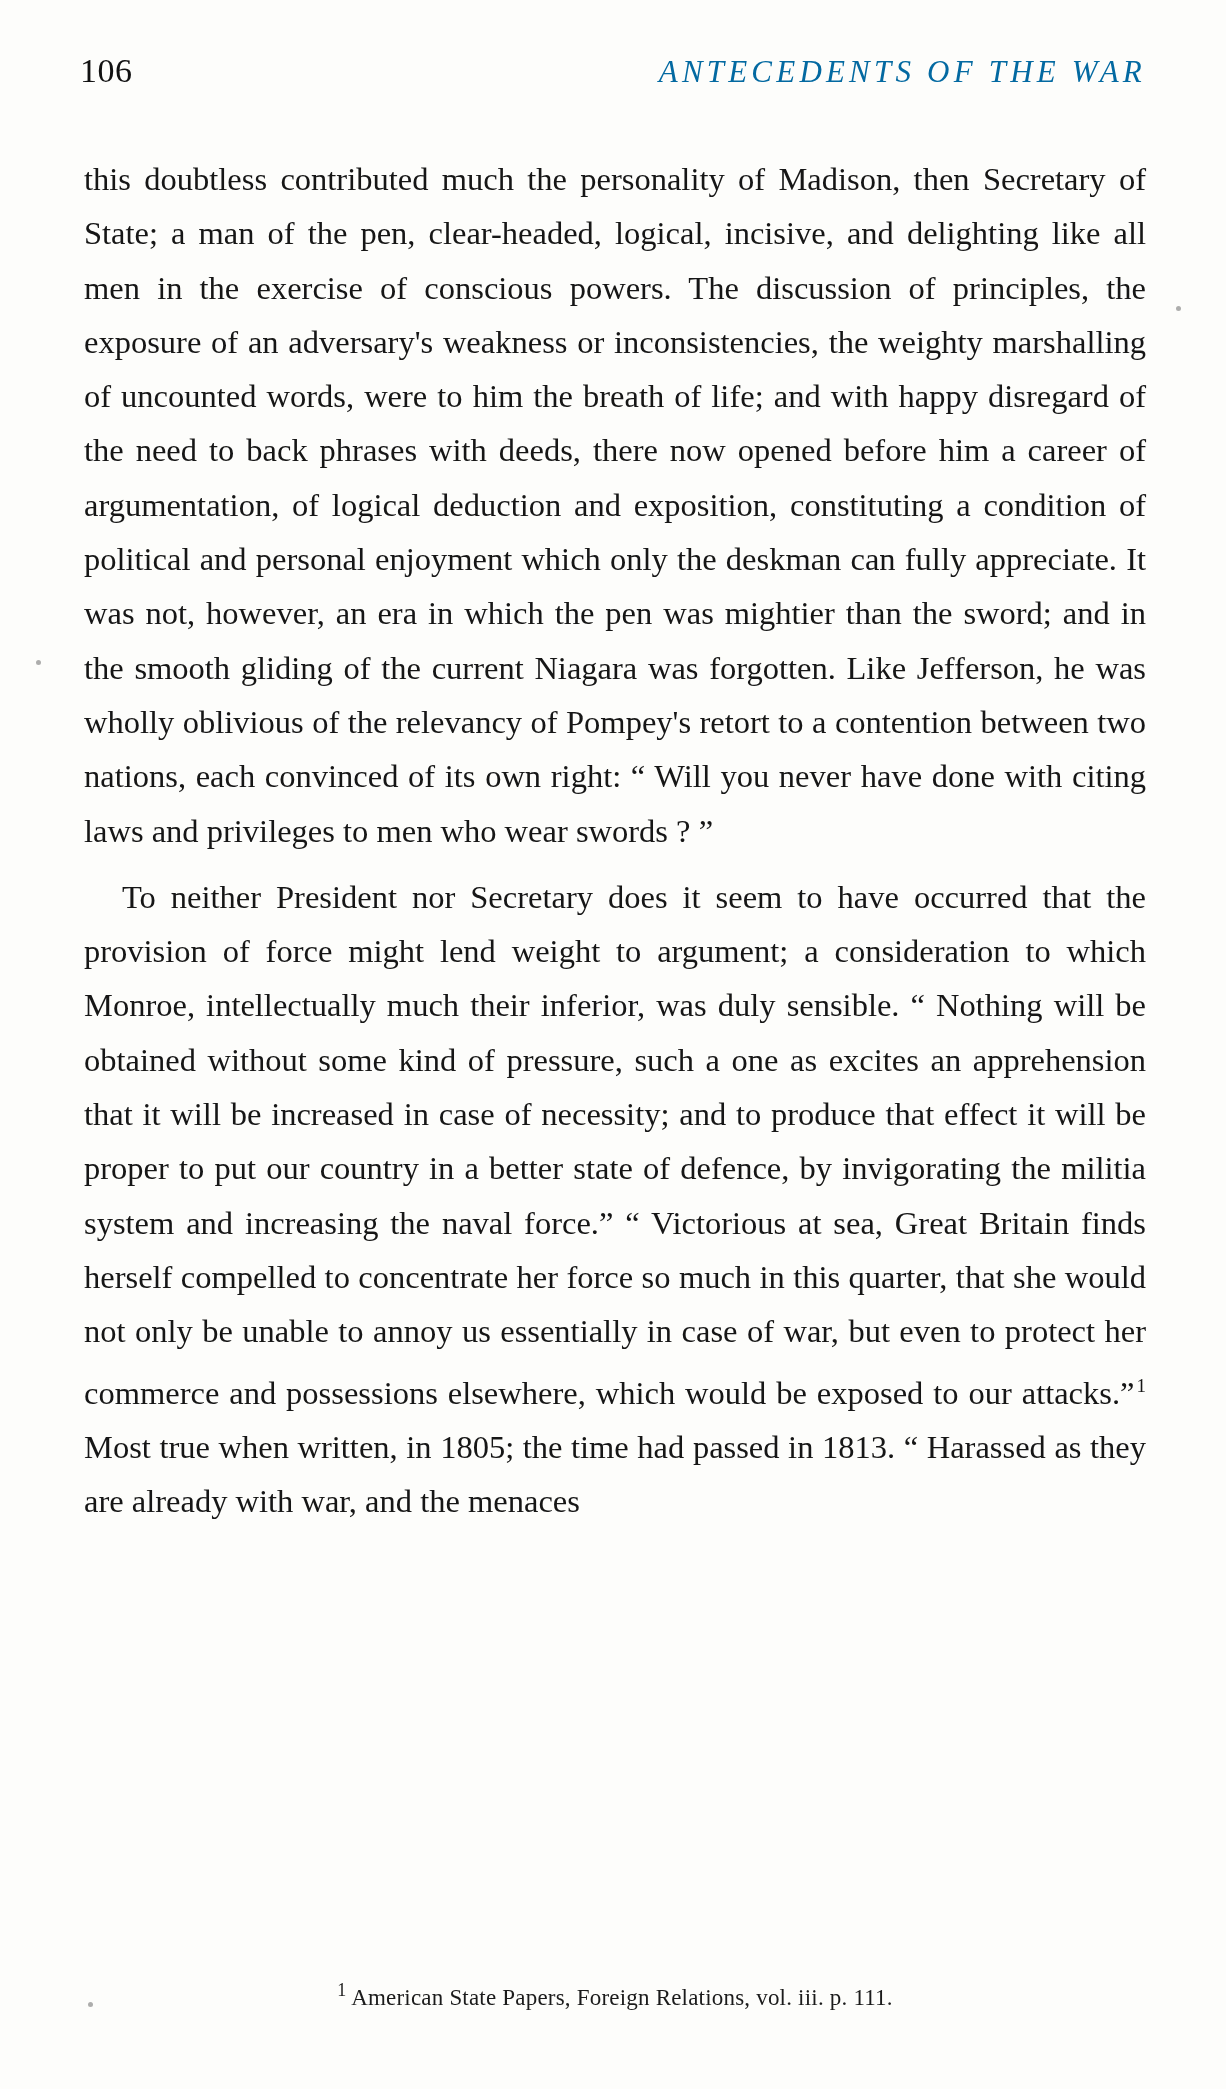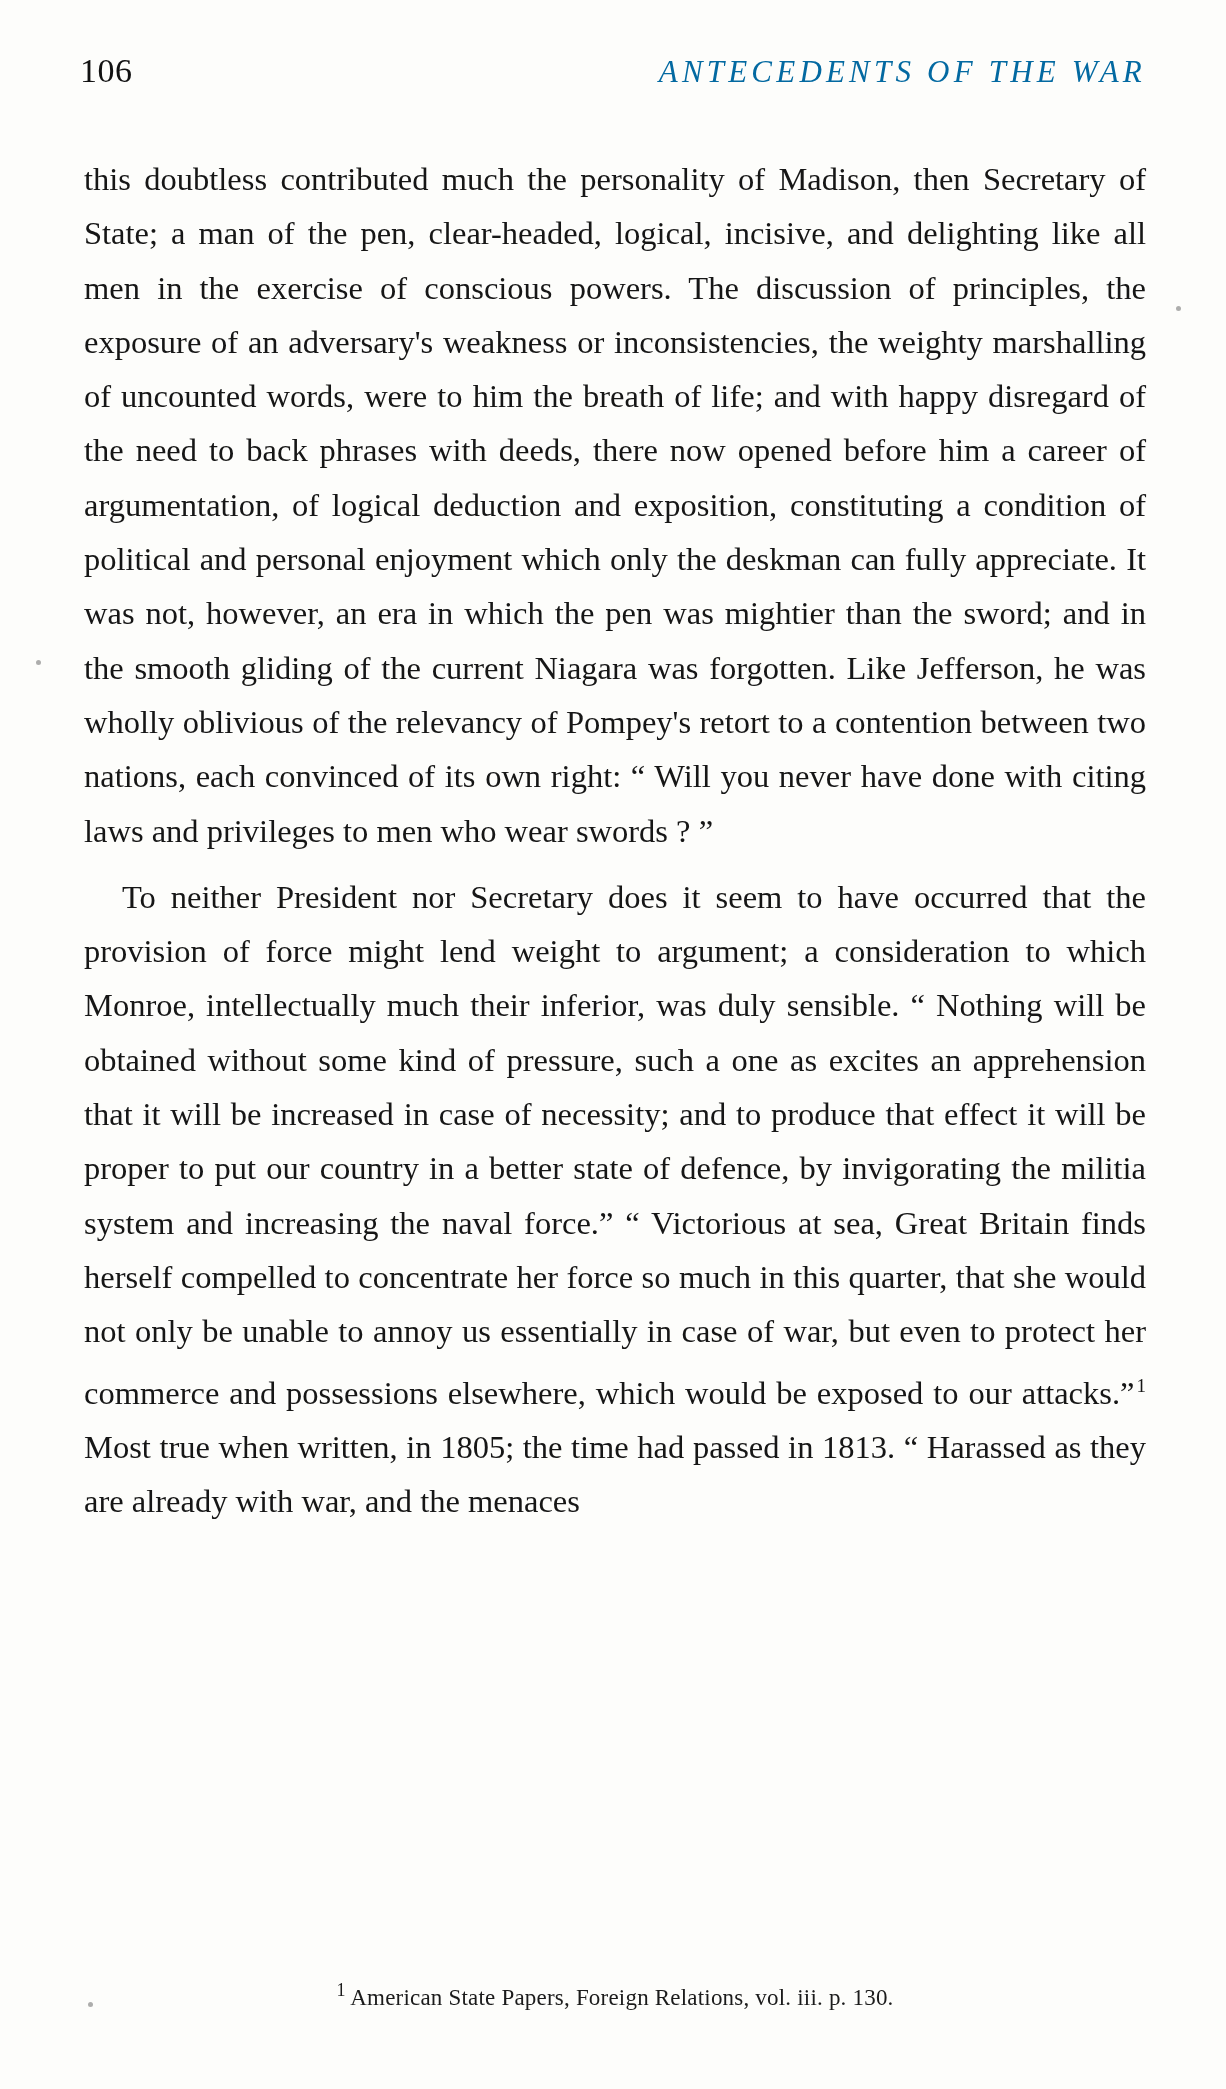--- a/index.html
+++ b/index.html
@@ -104,19 +104,19 @@
     <div class="running-head">ANTECEDENTS OF THE WAR</div>
   </div>
 
   <div class="body-block">
     <p class="para">this doubtless contributed much the personality of Madison, then Secretary of State; a man of the pen, clear-headed, logical, incisive, and delighting like all men in the exercise of conscious powers.  The discussion of principles, the exposure of an adversary's weakness or inconsistencies, the weighty marshalling of uncounted words, were to him the breath of life; and with happy disregard of the need to back phrases with deeds, there now opened before him a career of argumentation, of logical deduction and exposition, constituting a condition of political and personal enjoyment which only the deskman can fully appreciate.  It was not, however, an era in which the pen was mightier than the sword; and in the smooth gliding of the current Niagara was forgotten.  Like Jefferson, he was wholly oblivious of the relevancy of Pompey's retort to a contention between two nations, each convinced of its own right: “ Will you never have done with citing laws and privileges to men who wear swords ? ”</p>
     <p class="para indent"><span>To neither President nor Secretary does it seem to have occurred that the provision of force might lend weight to argument; a consideration to which Monroe, intellectually much their inferior, was duly sensible.  “ Nothing will be obtained without some kind of pressure, such a one as excites an apprehension that it will be increased in case of necessity; and to produce that effect it will be proper to put our country in a better state of defence, by invigorating the militia system and increasing the naval force.” “ Victorious at sea, Great Britain finds herself compelled to concentrate her force so much in this quarter, that she would not only be unable to annoy us essentially in case of war, but even to protect her commerce and possessions elsewhere, which would be exposed to our attacks.”</span><sup class="fn">1</sup> <span>Most true when written, in 1805; the time had passed in 1813. “ Harassed as they are already with war, and the menaces</span></p>
   </div>
 
   <div class="footnote">
     <sup>1</sup>
-    <span>American State Papers, Foreign Relations, vol. iii. p. 130.</span>
+    <span>American State Papers, Foreign Relations, vol. iii. p. 111.</span>
   </div>
 
   <span class="speck" style="left:1176px; top:306px; width:5px; height:5px;"></span>
   <span class="speck" style="left:36px; top:660px; width:5px; height:5px;"></span>
   <span class="speck" style="left:88px; top:2002px; width:5px; height:5px;"></span>
 </div>
 
 </body></html>

